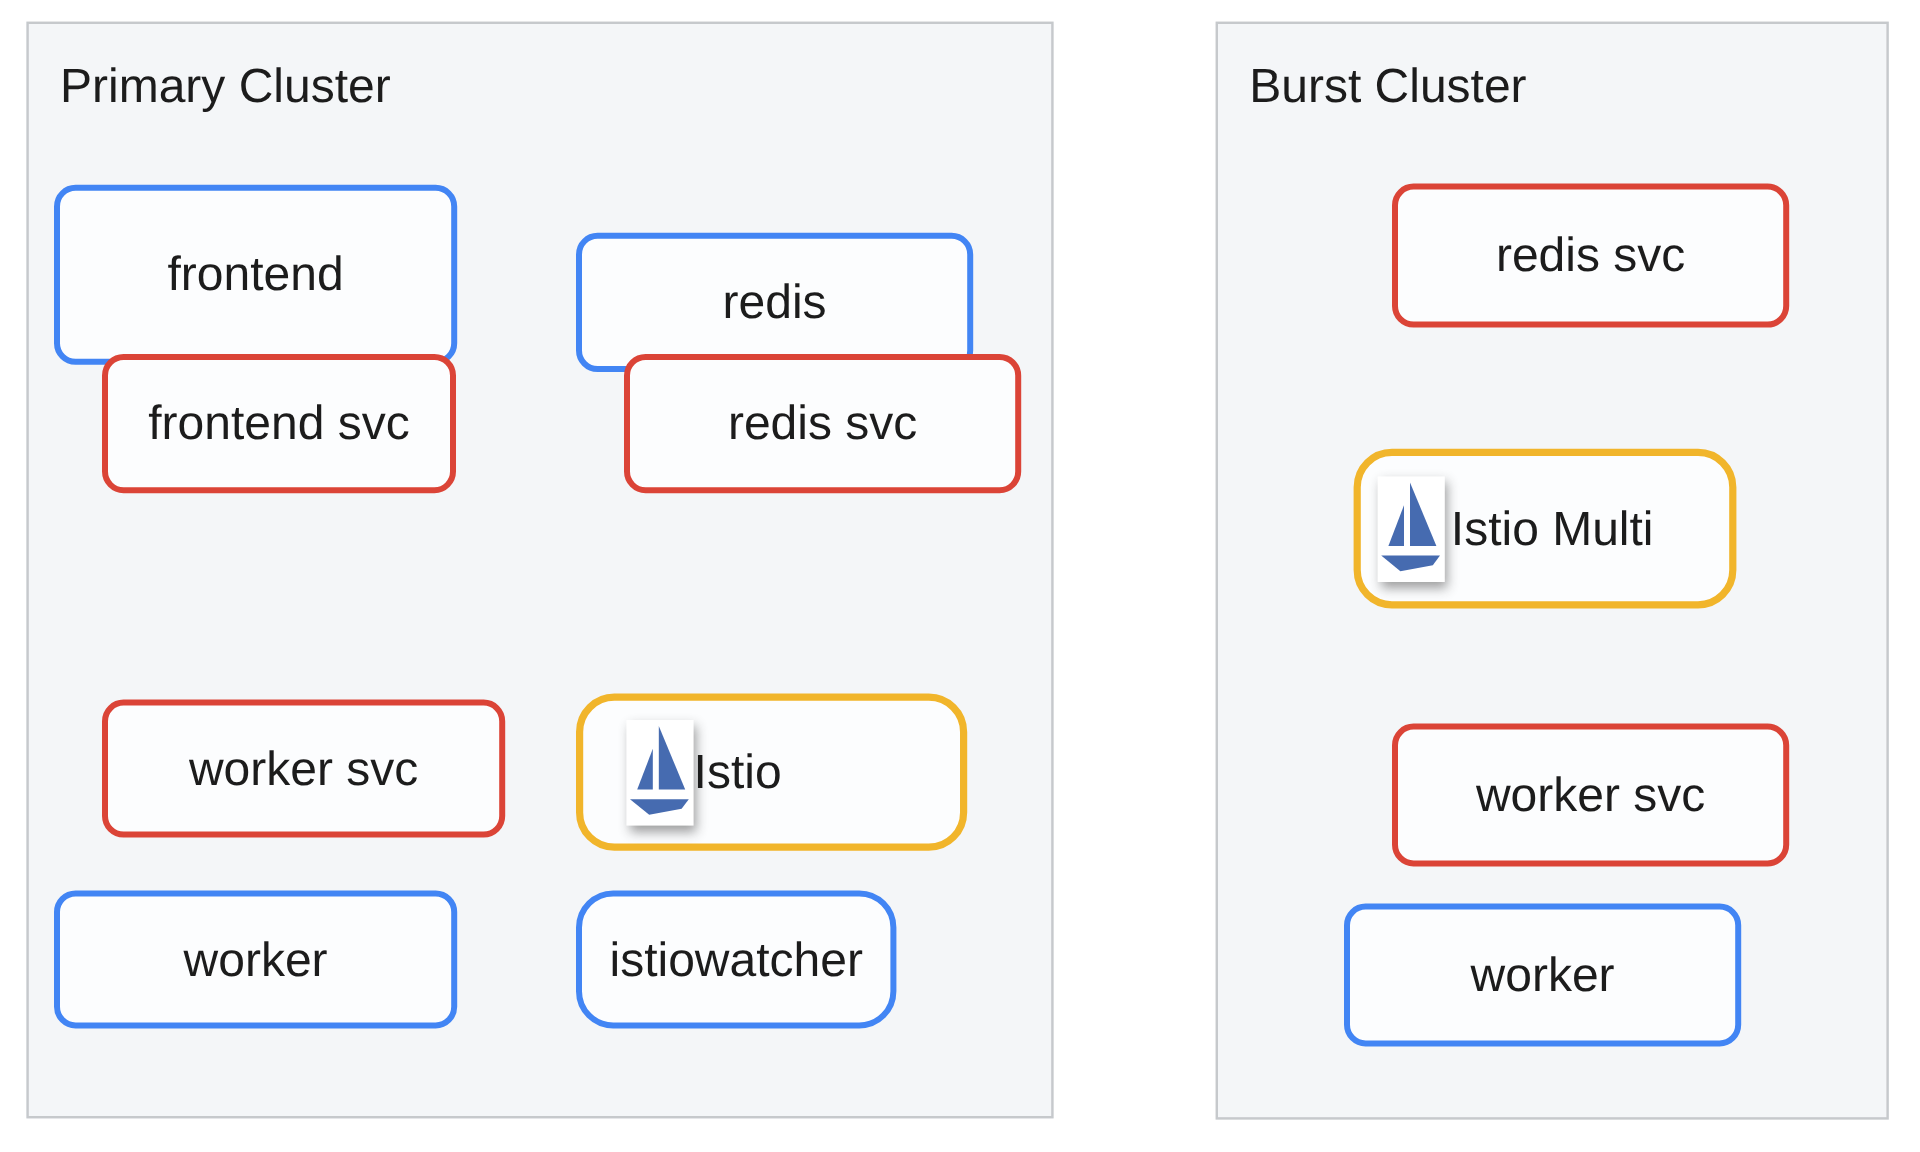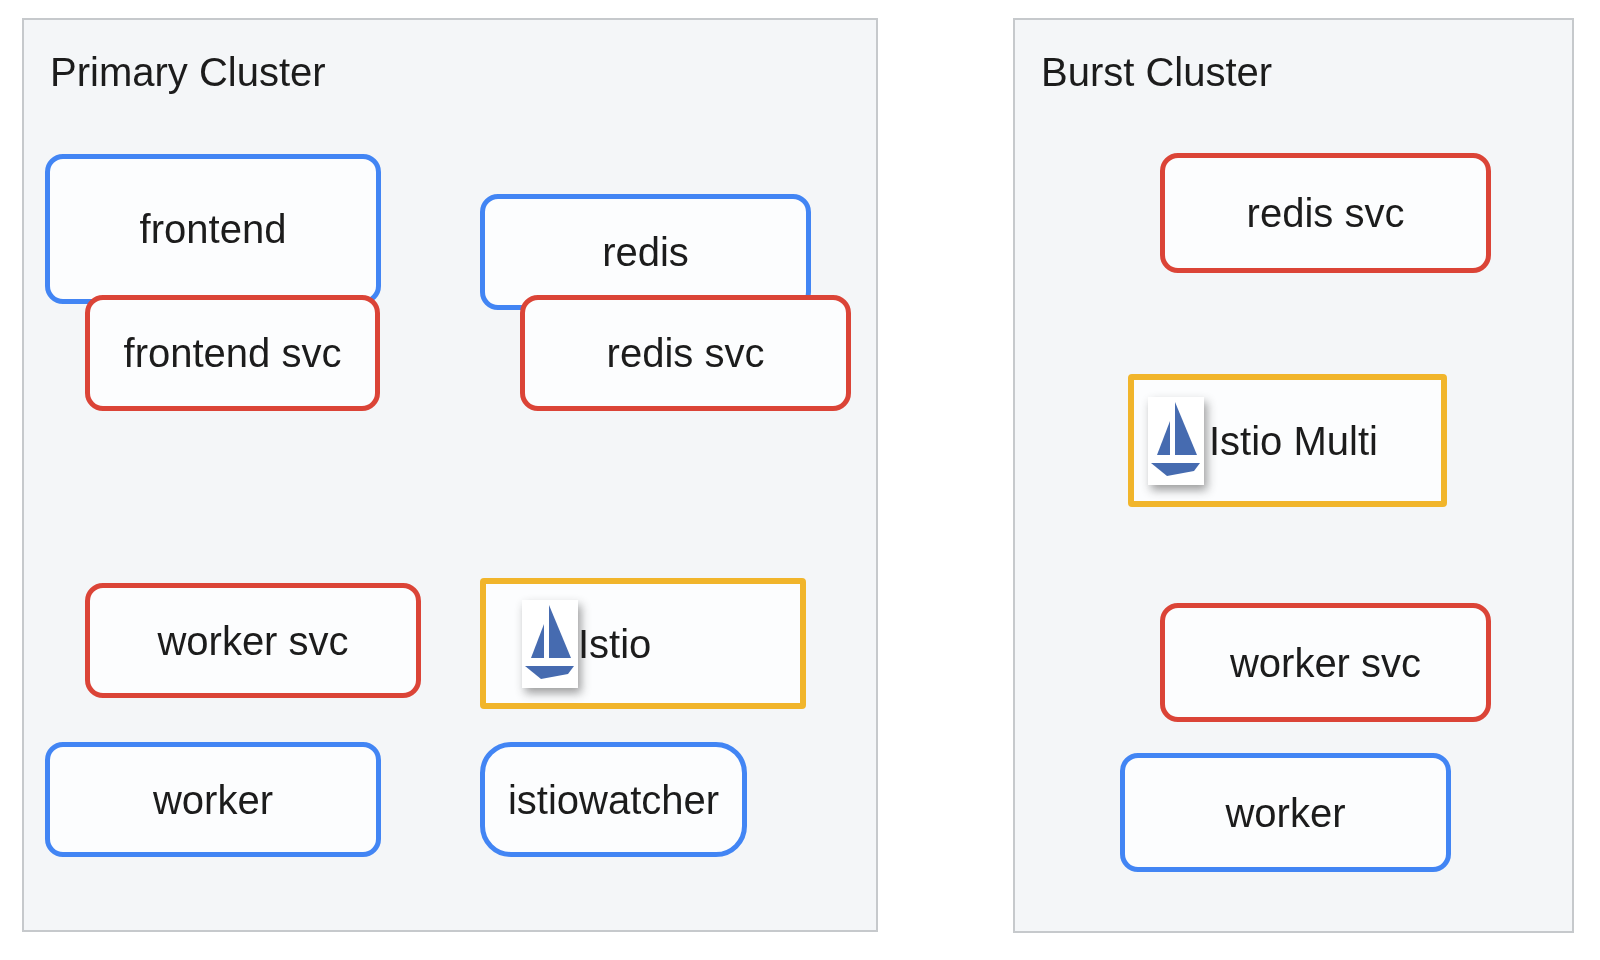--- a/index.html
+++ b/index.html
@@ -31,21 +31,21 @@
     position:absolute;
     background:var(--node-bg, #fcfdfe);
     border-radius:18px;
     display:flex; align-items:center; justify-content:center;
   }
   .node .node-label {
     font-size:40px; line-height:1; color:var(--text, #1c1c1c); white-space:nowrap;
   }
   .node.blue   { border:5px solid var(--deployment-border, #4285f4); }
   .node.red    { border:5px solid var(--service-border, #db4437);margin-left:40px; }
-  .node.yellow { border:6px solid var(--istio-border, #f1b52b); border-radius:4px; }
+  .node.yellow { border:6px solid var(--istio-border, #f1b52b); border-radius:32px; }
 
   
   #p-frontend     { left:21px;  top:134px; width:336px; height:150px; }
   #p-redis        { left:456px; top:134px; width:331px; height:116px;margin-top:40px; }
   #p-frontend-svc { left:21px;  top:275px; width:295px; height:116px; }
   #p-redis-svc    { left:456px; top:275px; width:331px; height:116px; }
   #p-worker-svc   { left:21px;  top:563px; width:336px; height:115px; }
   #p-istio        { left:456px; top:558px; width:326px; height:131px;
                     justify-content:flex-start; padding-left:36px; }
   #p-worker       { left:21px;  top:722px; width:336px; height:115px; }

